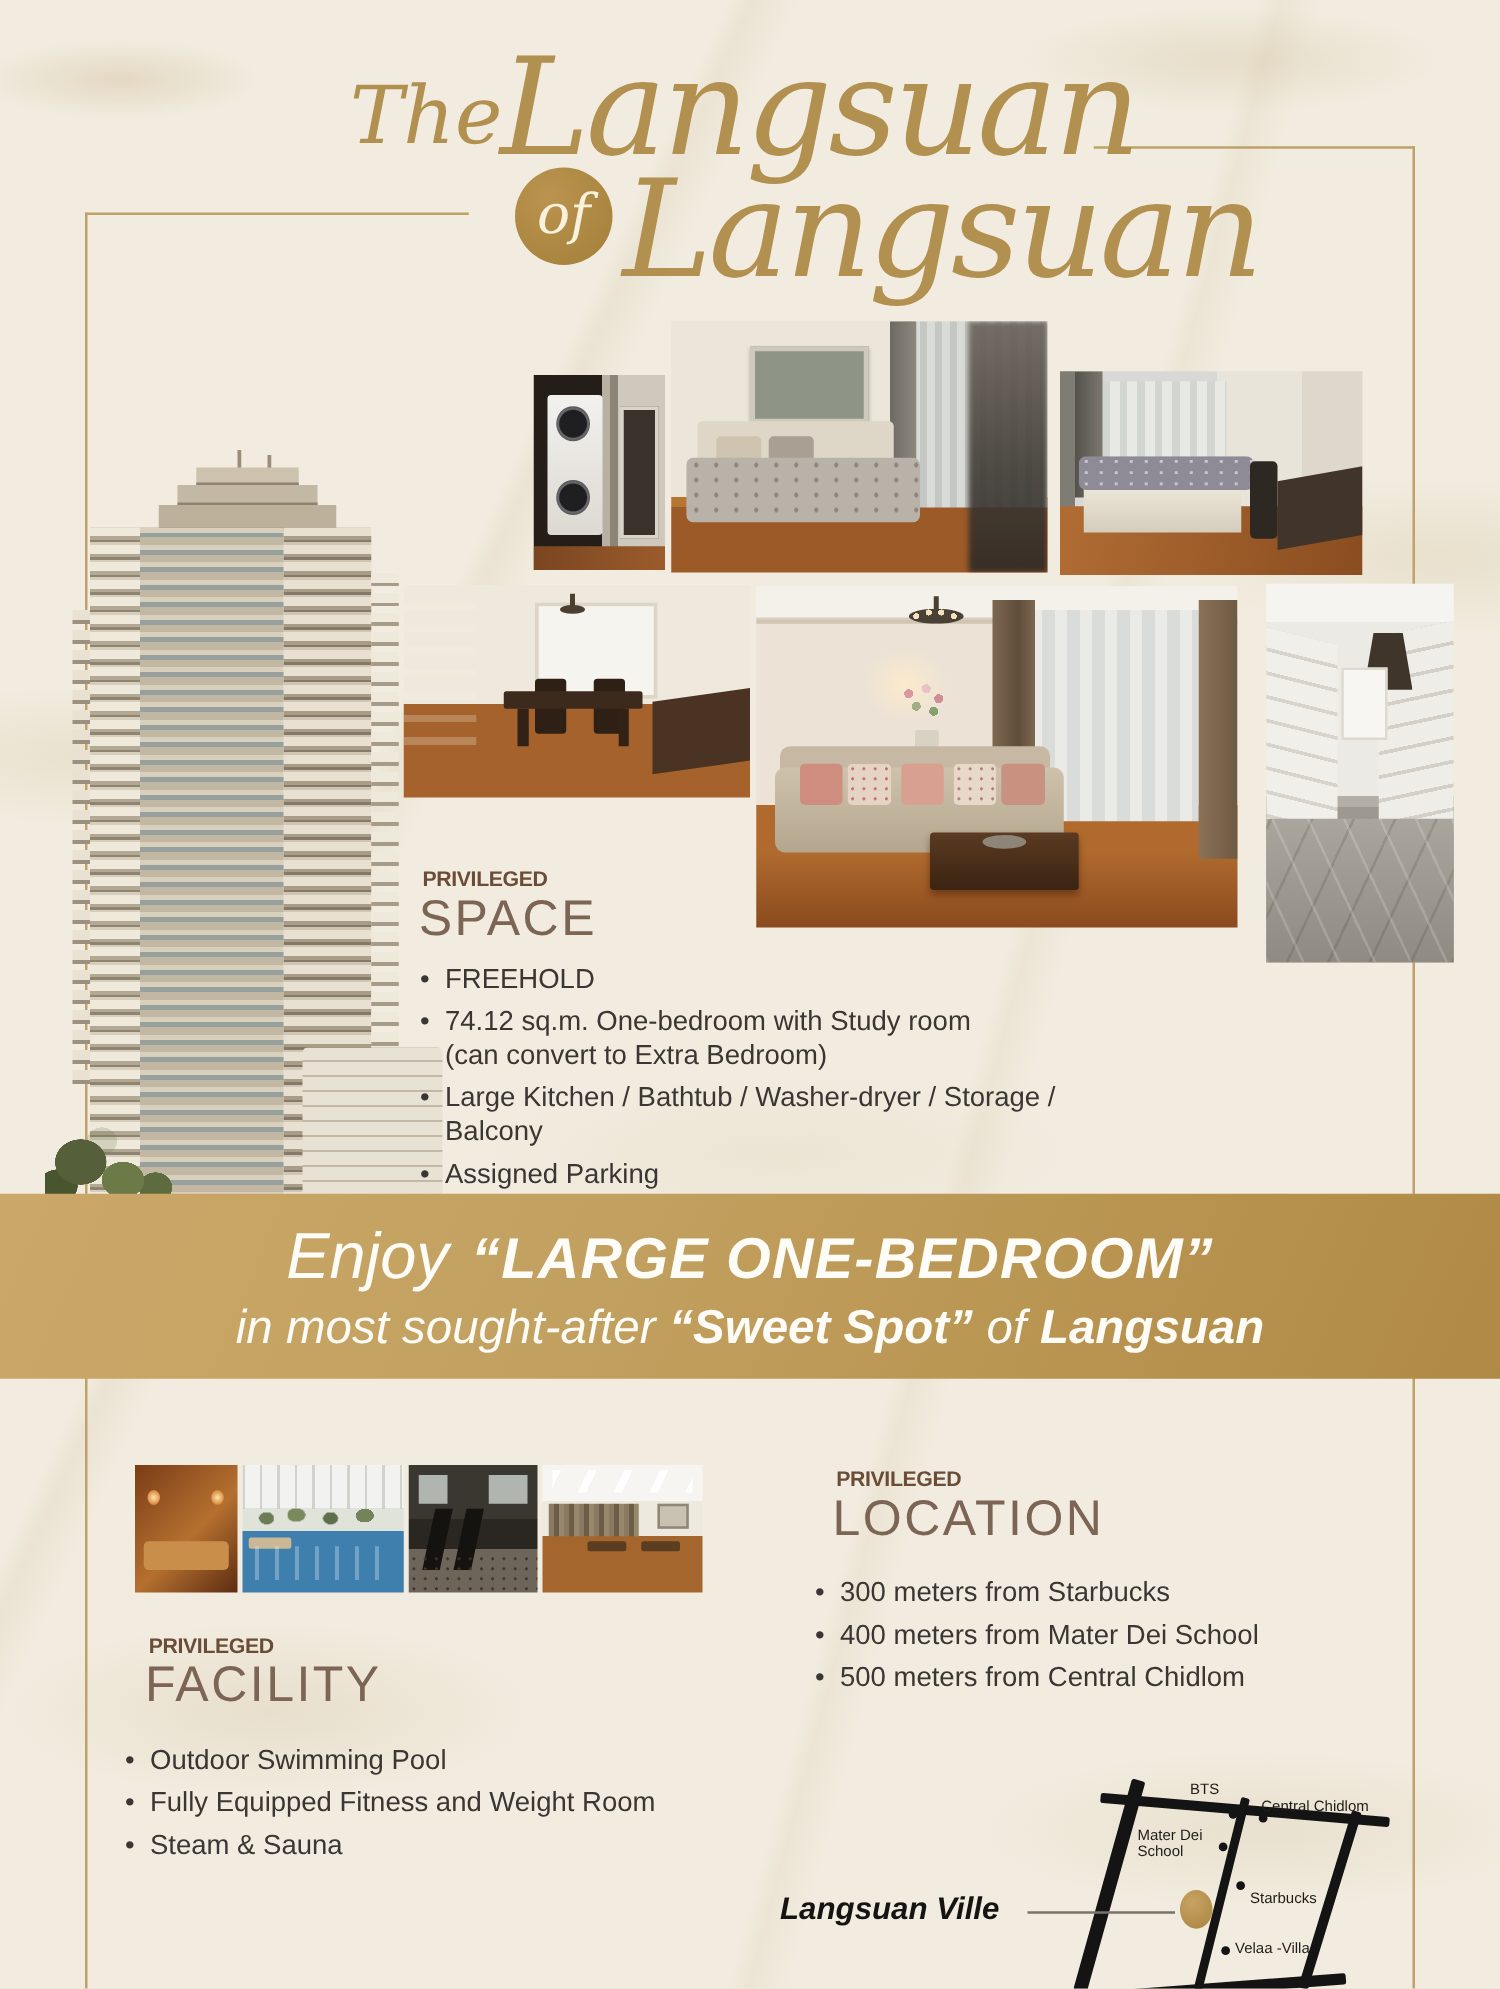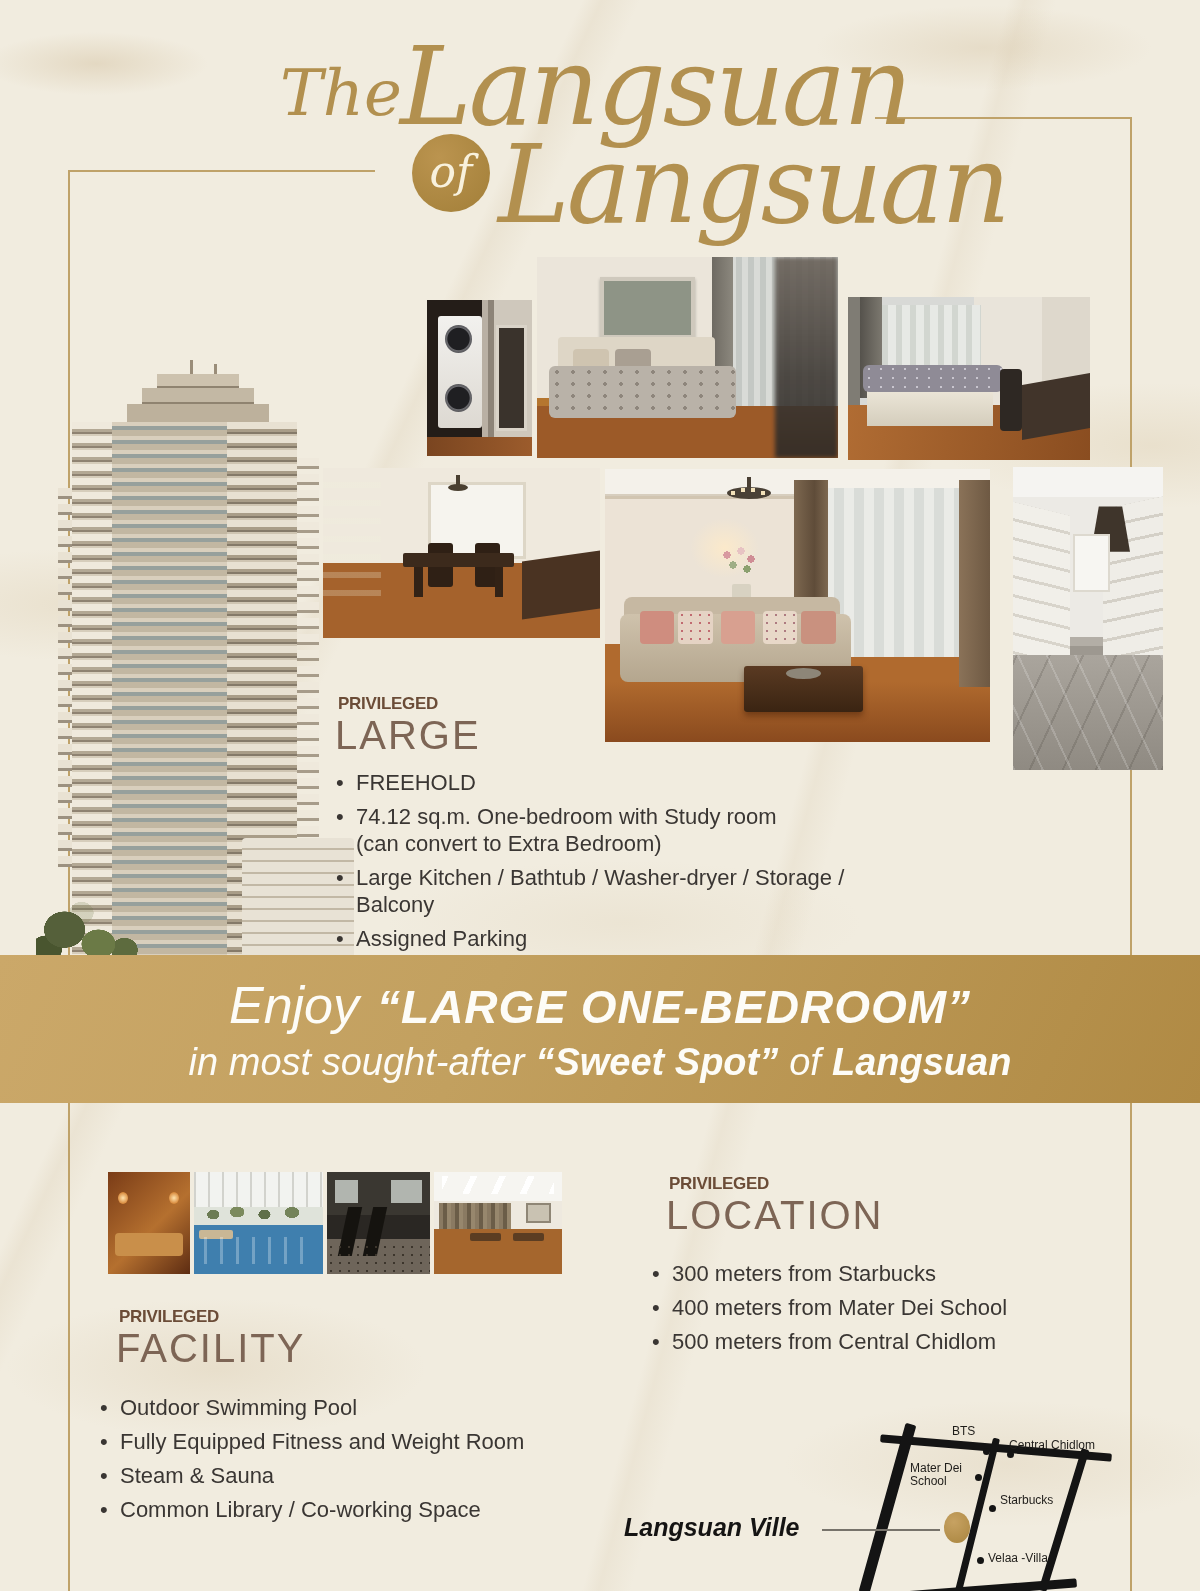--- a/index.html
+++ b/index.html
@@ -333,21 +333,21 @@
 
   <div class="photo ph-kitchen">
     <div class="pd cabl"></div>
     <div class="pd cabr"></div>
     <div class="pd hood"></div>
     <div class="pd win"></div>
     <div class="pd tiles"></div>
   </div>
 
   <div class="eyebrow" style="left:338px;top:694px;">PRIVILEGED</div>
-  <div class="sec-title" style="left:335px;top:713px;">LARGE</div>
+  <div class="sec-title" style="left:335px;top:713px;">SPACE</div>
   <div class="bullets" style="left:336px;top:769px;width:530px;">
     <div class="bullet"><span>FREEHOLD</span></div>
     <div class="bullet"><span>74.12 sq.m. One-bedroom with Study room</span><span class="bsub">(can convert to Extra Bedroom)</span></div>
     <div class="bullet"><span>Large Kitchen / Bathtub / Washer-dryer / Storage / Balcony</span></div>
     <div class="bullet"><span>Assigned Parking</span></div>
   </div>
 
   <div class="banner">
     <div class="banner-l1">
       <span class="light">Enjoy</span>
@@ -386,21 +386,20 @@
     <div class="pd tb1"></div>
     <div class="pd tb2"></div>
   </div>
 
   <div class="eyebrow" style="left:119px;top:1307px;">PRIVILEGED</div>
   <div class="sec-title" style="left:116px;top:1326px;">FACILITY</div>
   <div class="bullets" style="left:100px;top:1394px;width:500px;">
     <div class="bullet"><span>Outdoor Swimming Pool</span></div>
     <div class="bullet"><span>Fully Equipped Fitness and Weight Room</span></div>
     <div class="bullet"><span>Steam &amp; Sauna</span></div>
-    <div class="bullet"><span>Common Library / Co-working Space</span></div>
   </div>
 
   <div class="eyebrow" style="left:669px;top:1174px;">PRIVILEGED</div>
   <div class="sec-title" style="left:666px;top:1193px;">LOCATION</div>
   <div class="bullets" style="left:652px;top:1260px;width:470px;">
     <div class="bullet"><span>300 meters from Starbucks</span></div>
     <div class="bullet"><span>400 meters from Mater Dei School</span></div>
     <div class="bullet"><span>500 meters from Central Chidlom</span></div>
   </div>
 
@@ -413,21 +412,21 @@
 
     <div class="mdot" style="left:383px;top:33px;"></div>
     <div class="mdot" style="left:407px;top:36px;"></div>
     <div class="mdot" style="left:375px;top:59px;"></div>
     <div class="mdot" style="left:389px;top:90px;"></div>
     <div class="mdot" style="left:377px;top:142px;"></div>
 
     <div class="mlabel" style="left:352px;top:10px;">BTS</div>
     <div class="mlabel" style="left:409px;top:24px;">Central Chidlom</div>
     <div class="mlabel" style="left:310px;top:47px;width:62px;">Mater Dei School</div>
-    <div class="mlabel" style="left:400px;top:79px;">Starbucks</div>
+    <div class="mlabel" style="left:400px;top:97px;">Starbucks</div>
     <div class="mlabel" style="left:388px;top:137px;">Velaa -Villa</div>
 
     <div class="marker"></div>
     <div class="callout-line"></div>
     <div class="callout">Langsuan Ville</div>
   </div>
 
 </div>
 
 </body></html>

